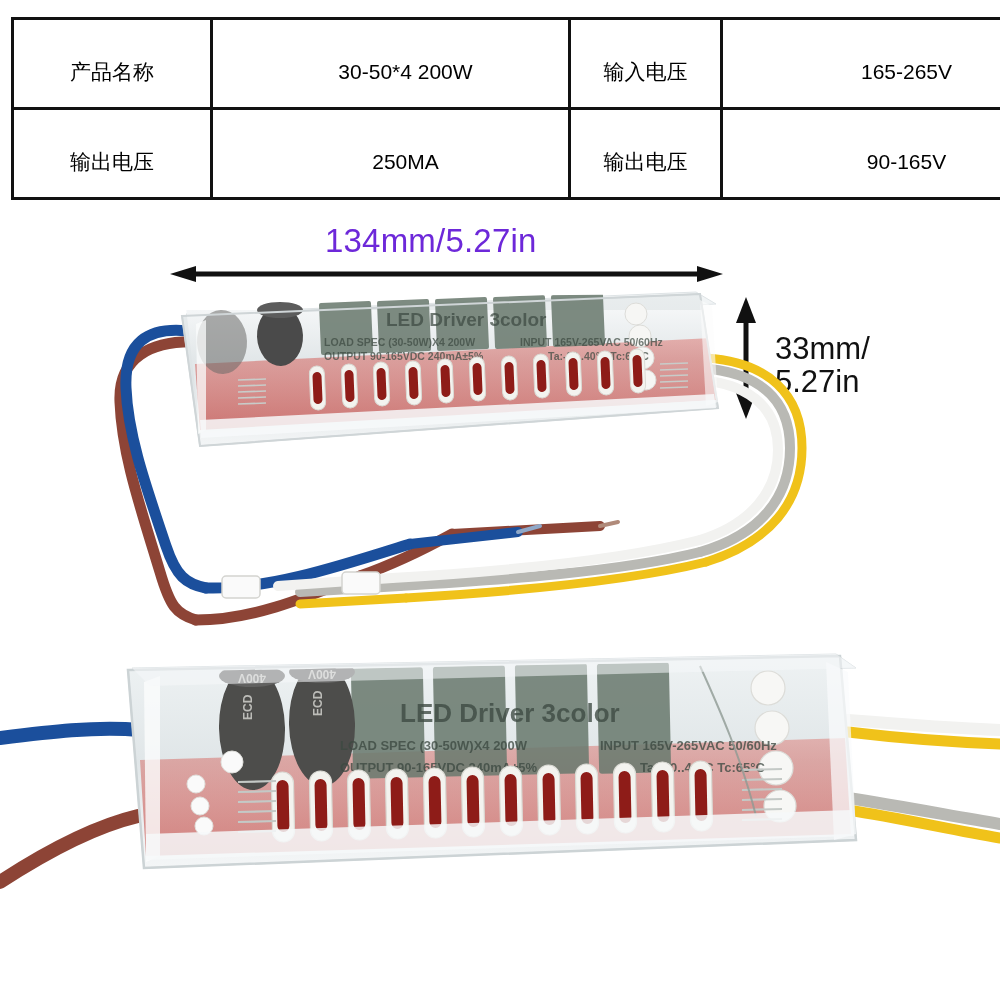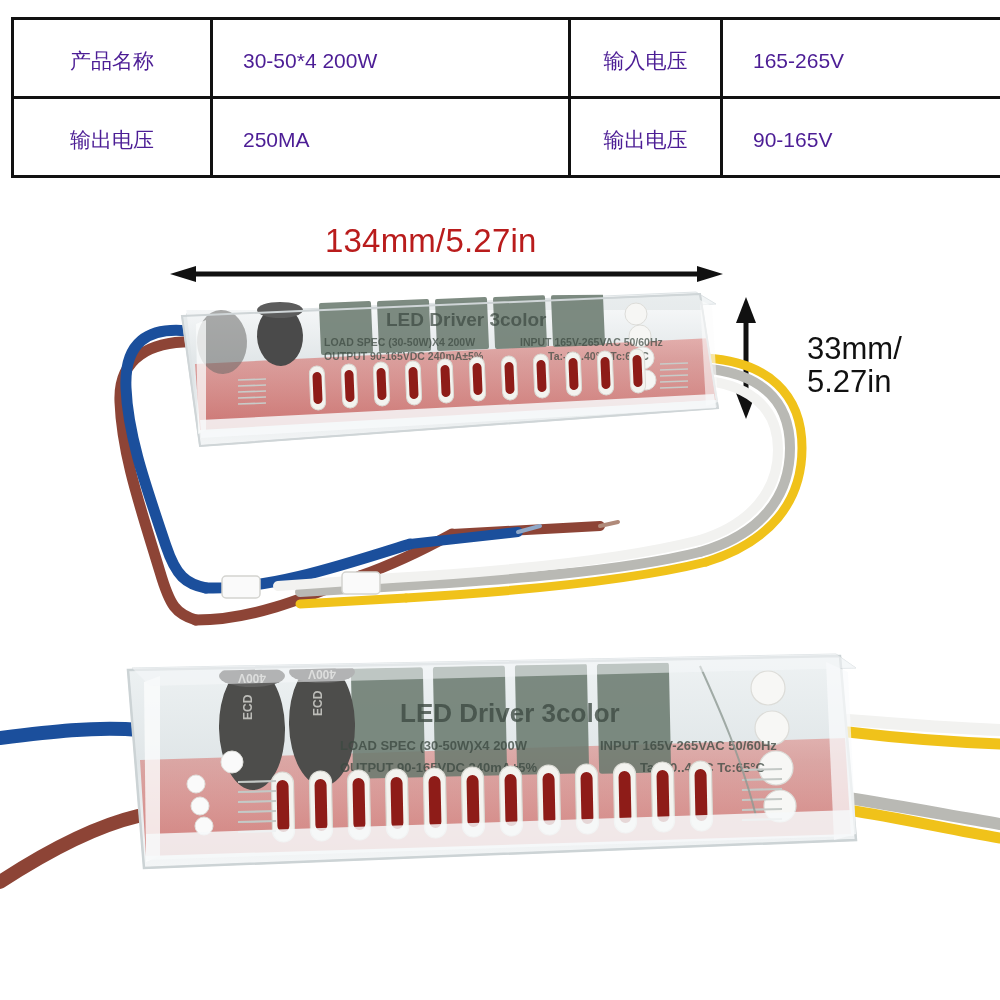--- a/index.html
+++ b/index.html
@@ -8,42 +8,42 @@
     font-family:"Liberation Sans","DejaVu Sans",sans-serif;
     overflow:hidden;position:relative;
   }
   
   .spec-table{
     position:absolute;left:11px;top:17px;width:977px;height:143px;
     border-collapse:collapse;table-layout:fixed;
   }
   .spec-table td{
     border:3px solid #111;
-    font-size:21px;color:#4c1d95;
-    padding:5px 0 0 0;height:71px;
+    font-size:21px;color:#000000;
+    padding:16px 0 0 0;height:71px;
     font-family:"Liberation Sans","DejaVu Sans",sans-serif;
   }
   td.lbl{text-align:center;}
-  td.val{text-align:left;padding-left:30px;}
+  td.val{text-align:center;padding-left:30px;}
   .c1{width:196px;} .c2{width:325px;} .c3{width:149px;margin-top:8px;} .c4{width:307px;}
 
   
   .dim-width-label{
     position:absolute;left:325px;top:222px;
-    font-size:33px;color:#b91c1c;letter-spacing:0.2px;white-space:nowrap;
+    font-size:33px;color:#6d28d9;letter-spacing:0.2px;white-space:nowrap;
   }
   .dim-arrow-h{
     position:absolute;left:170px;top:266px;width:553px;height:16px;
   }
   .dim-arrow-v{
     position:absolute;left:728px;top:297px;width:36px;height:122px;
   }
   .dim-height-label{
     position:absolute;left:775px;top:332px;
-    font-size:31px;color:#111;line-height:1.08;white-space:nowrap;margin-left:32px;
+    font-size:31px;color:#111;line-height:1.08;white-space:nowrap;
   }
 
   
   .photo{position:absolute;font-weight:bold;}
   .photo svg{display:block;}
 </style>
 </head>
 <body>
 
 <table class="spec-table">

